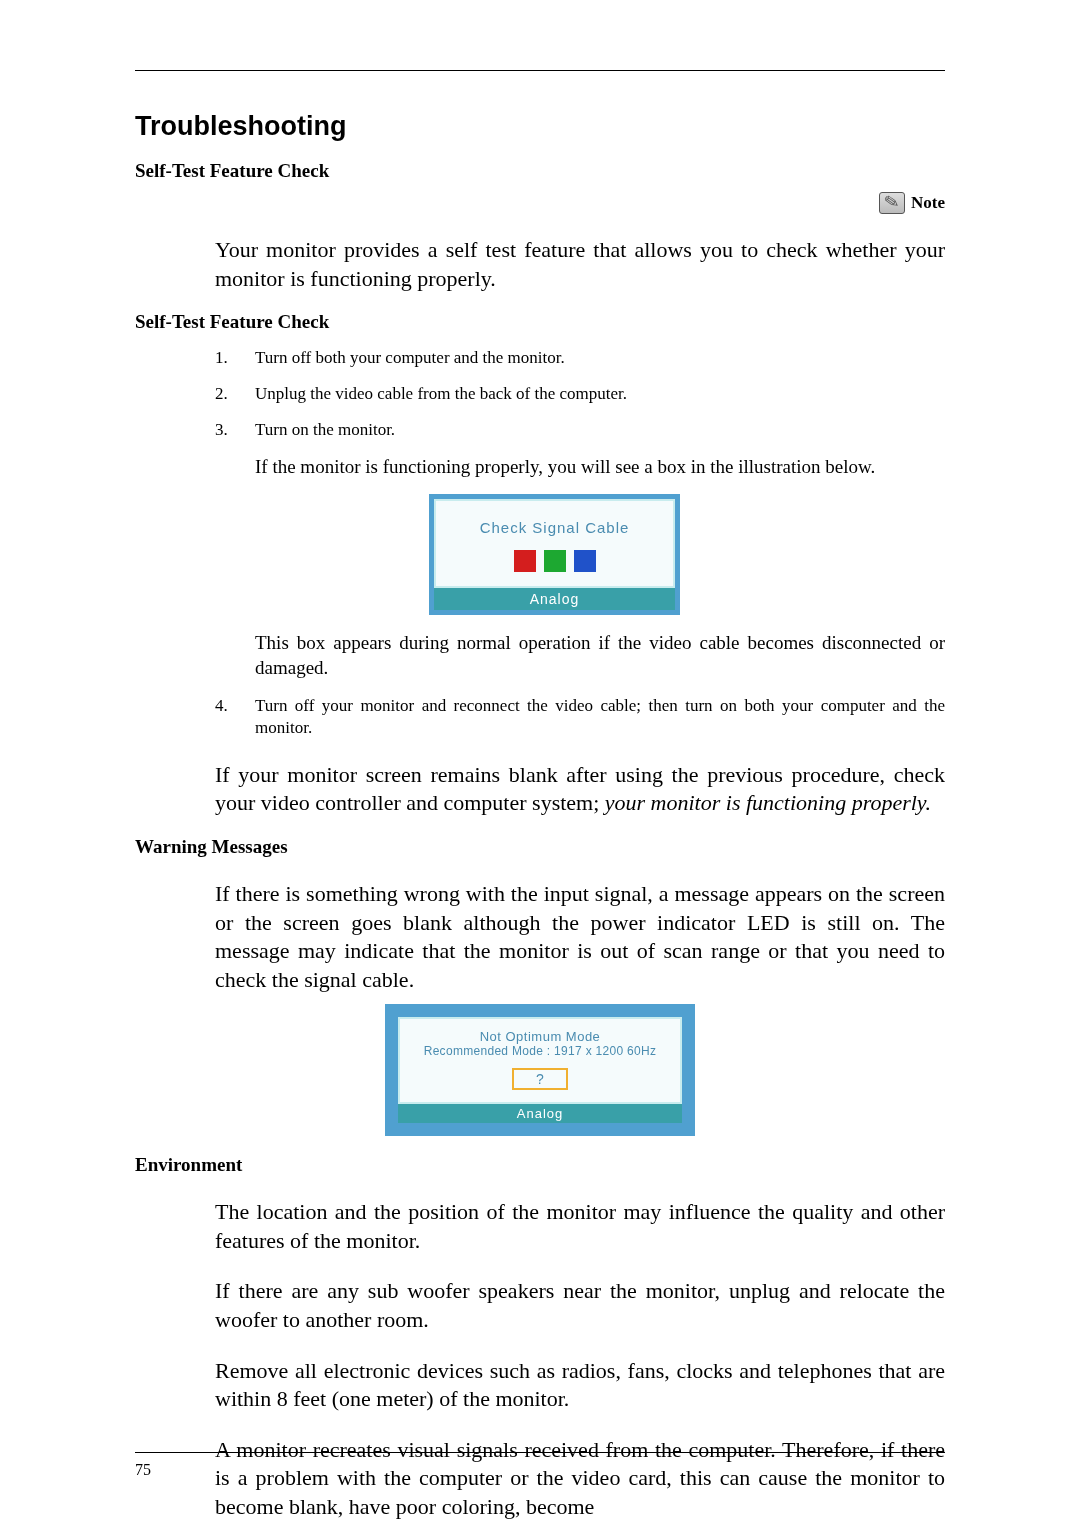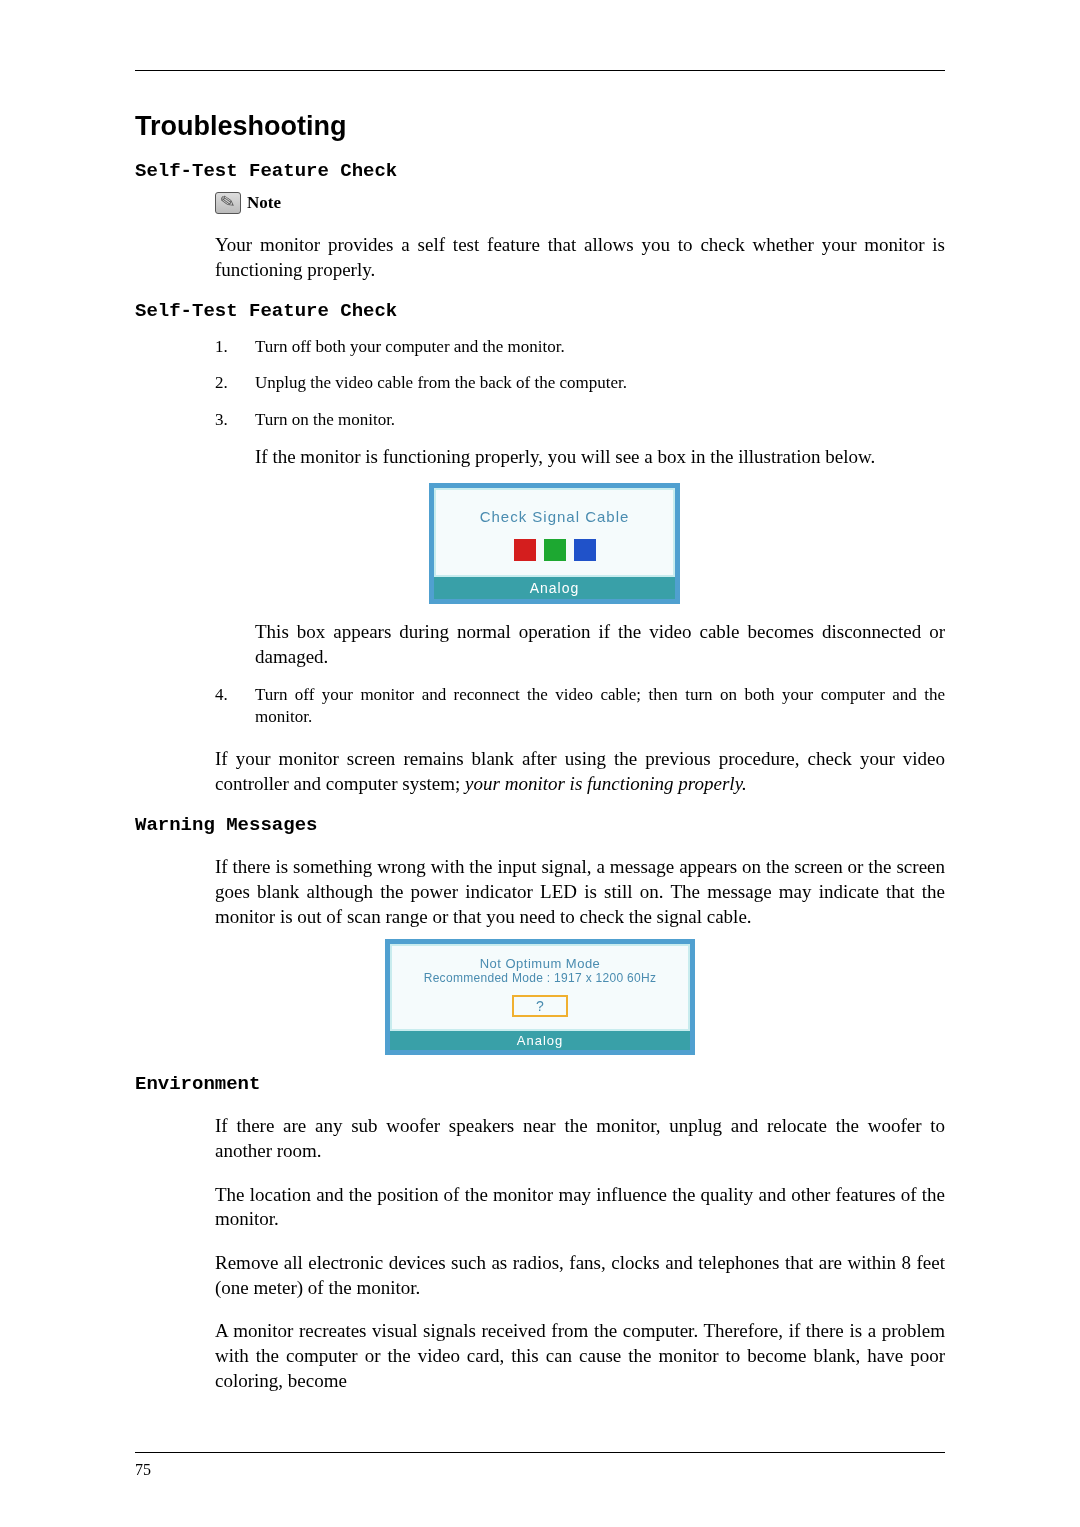--- a/index.html
+++ b/index.html
@@ -28,30 +28,31 @@
     border-top: 1.5px solid #000;
     margin-top: 10px;
   }
   h1.title {
     font-family: Arial, Helvetica, sans-serif;
     font-weight: bold;
     font-size: 27px;
     margin: 0 0 18px 0;
   }
   h2.section {
-    font-family: Liberation Mono, monospace;
+    font-family: Liberation Serif, serif;
     font-weight: bold;
     font-size: 19px;
     margin: 18px 0 10px 0;
   }
   .note-row {
     display: flex;
     align-items: center;
     margin-left: 80px;
     margin-bottom: 10px;
+    justify-content: flex-end;
   }
   .note-icon {
     width: 26px;
     height: 22px;
     border: 1.5px solid #555;
     border-radius: 3px;
     background: linear-gradient(#ddd, #bbb);
     position: relative;
     margin-right: 6px;
     box-sizing: border-box;
@@ -64,21 +65,21 @@
     font-size: 18px;
     color: #555;
     transform: rotate(-10deg);
   }
   .note-label {
     font-weight: bold;
     font-size: 17px;
   }
   .body-text {
     margin-left: 80px;
-    font-size: 19px;
+    font-size: 22px;
     line-height: 1.3;
     text-align: justify;
     margin-bottom: 10px;
   }
   .ol {
     margin-left: 80px;
   }
   .ol-item {
     display: flex;
     margin: 14px 0;
@@ -152,21 +153,21 @@
     letter-spacing: 1px;
   }
 
   
   .illus2 {
     width: 310px;
     margin: 6px auto 8px auto;
   }
   .illus2 .outer {
     background: #50a0d0;
-    padding: 5px;
+    padding: 13px;
   }
   .illus2 .inner {
     background: #f5fbfc;
     border: 2px solid #c8ecee;
     padding: 10px 8px 12px 8px;
     text-align: center;
     font-family: Arial, sans-serif;
   }
   .illus2 .line1 {
     color: #4a8cb0;
@@ -270,22 +271,22 @@
       <div class="inner">
         <div class="line1">Not Optimum Mode</div>
         <div class="line2">Recommended Mode : 1917 x 1200  60Hz</div>
         <div class="qbox">?</div>
       </div>
       <div class="bar">Analog</div>
     </div>
   </div>
 
   <h2 class="section">Environment</h2>
+  <p class="body-text">The location and the position of the monitor may influence the quality and other features of the monitor.</p>
   <p class="body-text">If there are any sub woofer speakers near the monitor, unplug and relocate the woofer to another room.</p>
-  <p class="body-text">The location and the position of the monitor may influence the quality and other features of the monitor.</p>
   <p class="body-text">Remove all electronic devices such as radios, fans, clocks and telephones that are within 8 feet (one meter) of the monitor.</p>
 
   <p class="body-text">A monitor recreates visual signals received from the computer. Therefore, if there is a problem with the computer or the video card, this can cause the monitor to become blank, have poor coloring, become</p>
 
   <div class="footer-block">
     <hr class="hr-bottom">
     <div class="page-num">75</div>
   </div>
 </div>
 

